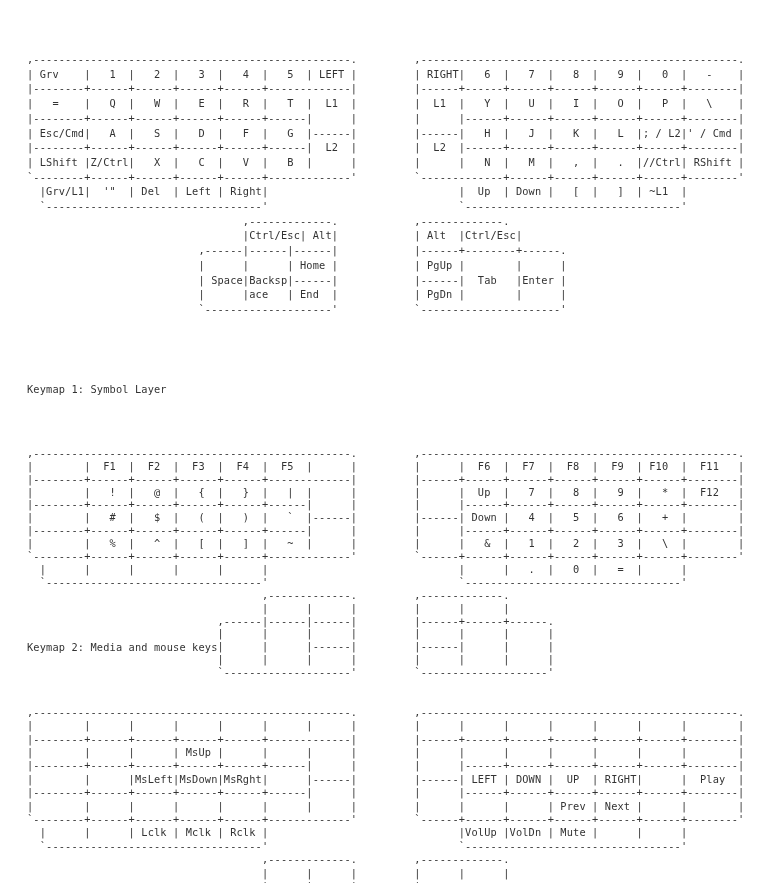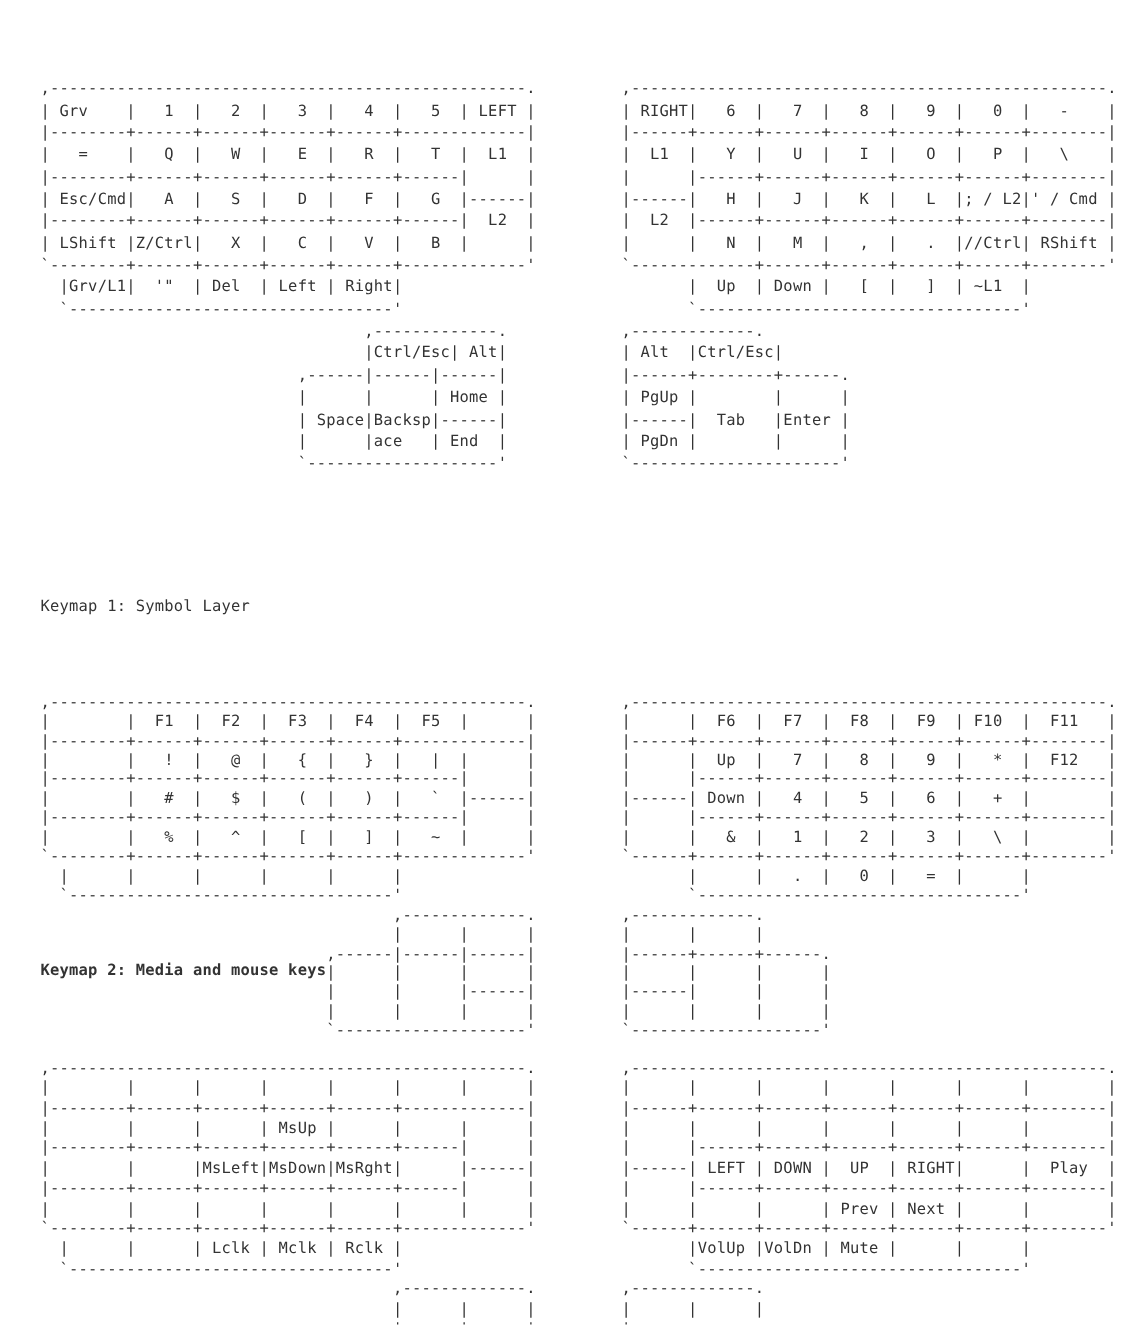--- a/index.html
+++ b/index.html
@@ -26,25 +26,25 @@
     letter-spacing: 0.15px;
     color: #333333;
   }
   .km-art {
     margin: 0;
     white-space: pre;
   }
   #km0 { top: 14px; }
   #km0 .km-title { line-height: 14.7px; margin: 0 0 14.7px 0; }
   #km0 .km-art   { line-height: 14.7px; }
-  #km1 { top: 360px; }
+  #km1 { top: 345px; }
   #km1 .km-title { line-height: 12.9px; margin: 0 0 12.9px 0; }
   #km1 .km-art   { line-height: 12.9px; }
   #km2 { top: 603px; }
-  #km2 .km-title { line-height: 13.4px; margin: 0 0 13.4px 0; font-weight: bold; }
+  #km2 .km-title { line-height: 13.4px; margin: 0 0 13.4px 0; }
   #km2 .km-art   { line-height: 13.4px; }
 </style>
 </head>
 <body style="background: rgb(255, 255, 255); color: rgb(51, 51, 51);">
 
 <div class="page">
 
   <section id="km0" class="keymap-section">
     <pre class="km-art">,--------------------------------------------------.         ,--------------------------------------------------.
 | Grv    |   1  |   2  |   3  |   4  |   5  | LEFT |         | RIGHT|   6  |   7  |   8  |   9  |   0  |   -    |

